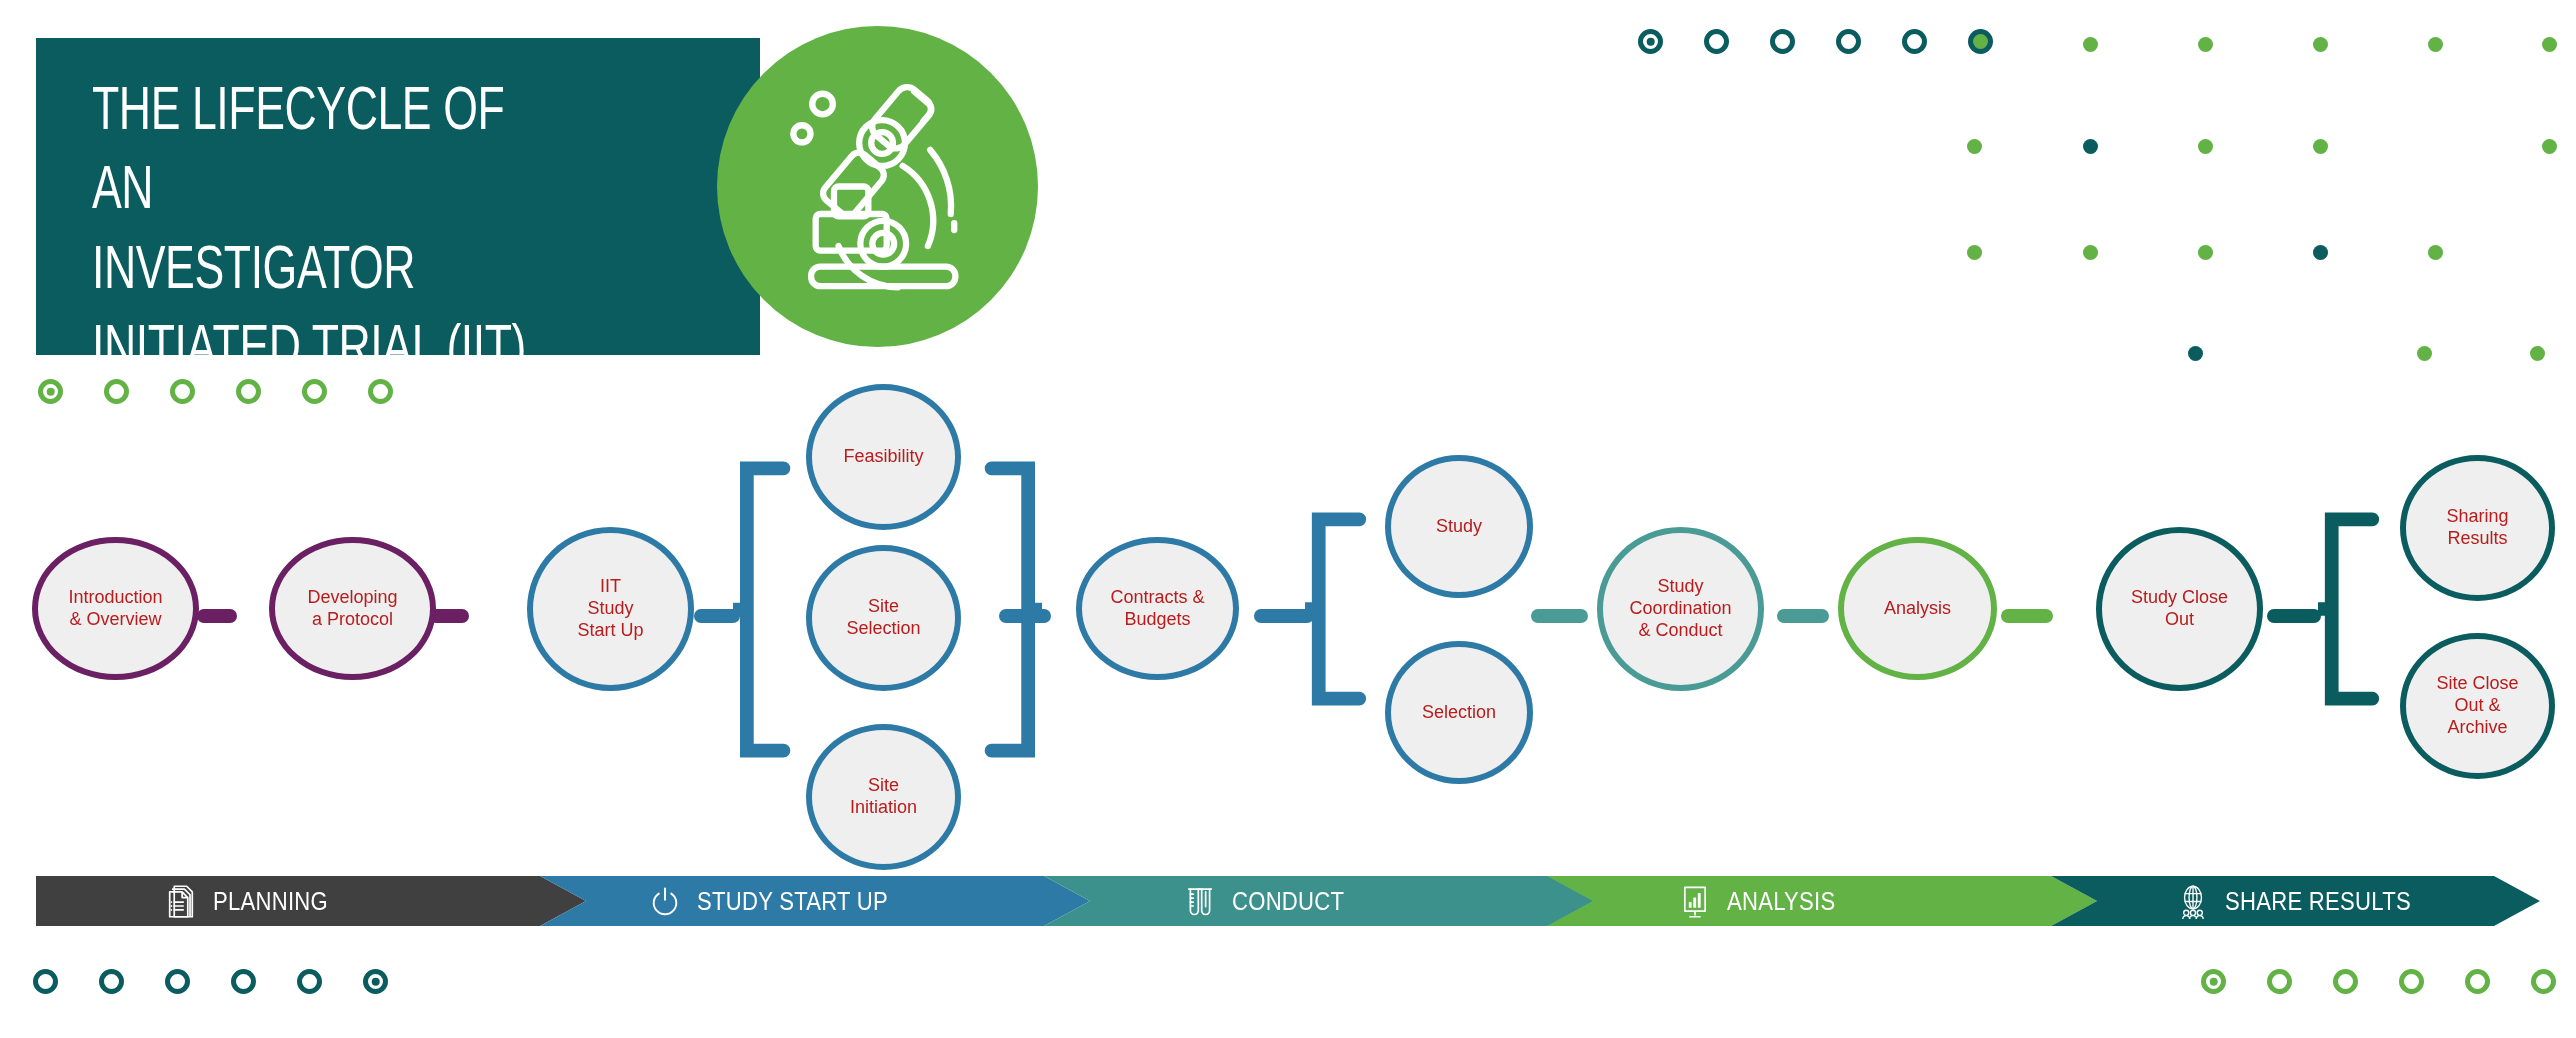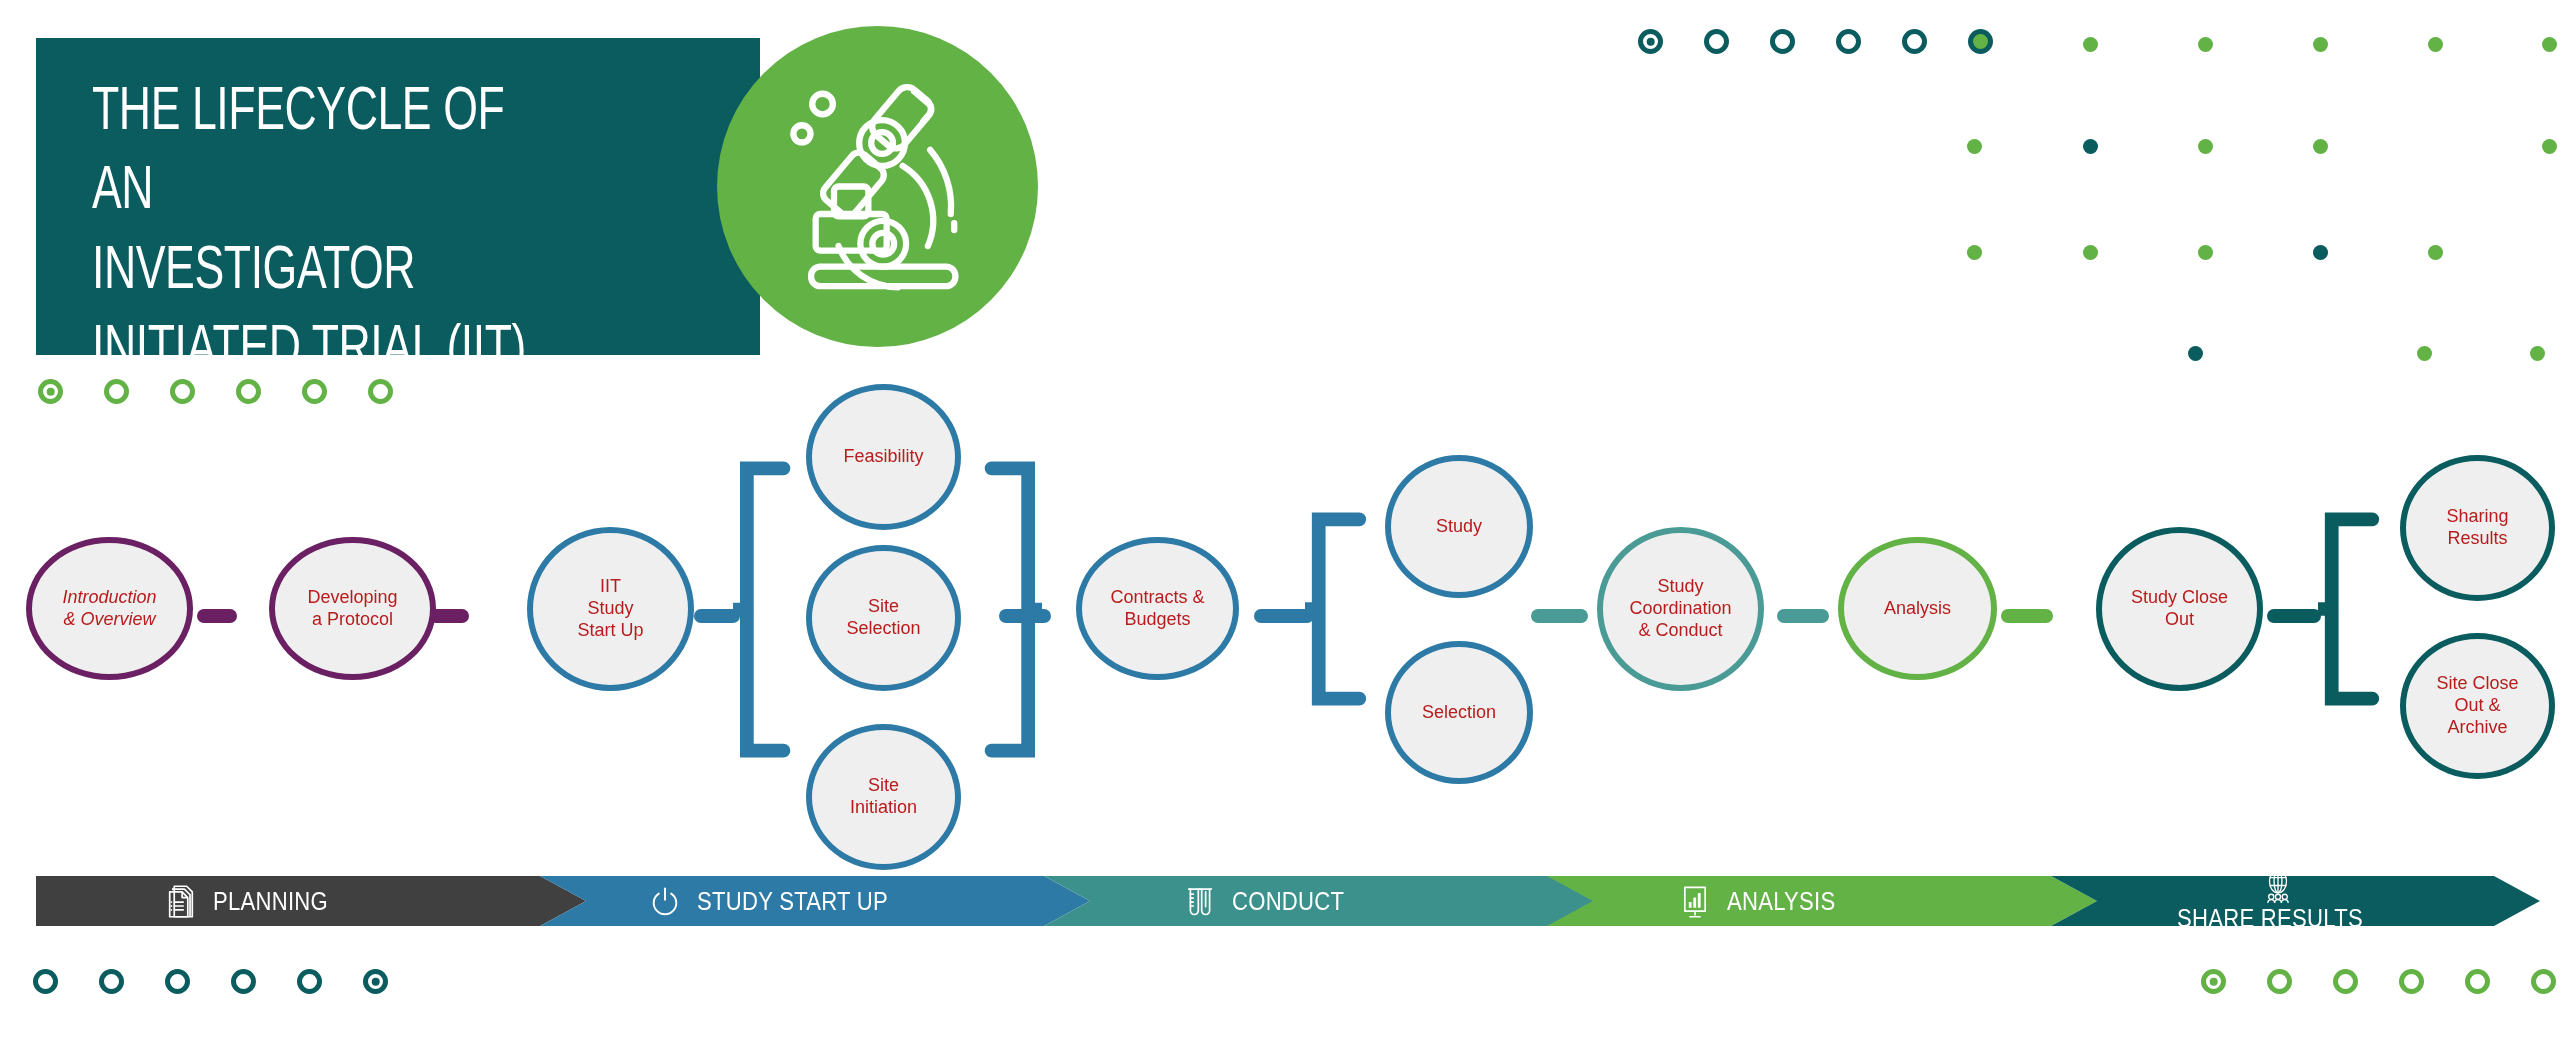--- a/index.html
+++ b/index.html
@@ -161,21 +161,21 @@
     </g>
   </svg>
 
   <svg class="brk" style="left:2318px; top:509px; width:80px; height:200px;" viewBox="0 0 140 350" width="80" height="200">
     <g fill="none" stroke="#0a5c5e" stroke-width="24" stroke-linecap="round">
       <path d="M95 18 H24 V332 H95"></path>
       <path d="M22 175 H-8"></path>
     </g>
   </svg>
 
-  <div class="node" style="left:26px; top:537px; width:167px; height:143px; border:6.9px solid #6a2063;font-style:italic;">
+  <div class="node" style="left:32px; top:537px; width:167px; height:143px; border:6.9px solid #6a2063;">
     <span>Introduction
 &amp; Overview</span>
   </div>
 
   <div class="node" style="left:269px; top:537px; width:167px; height:143px; border:6.9px solid #6a2063;">
     <span>Developing
 a Protocol</span>
   </div>
 
   <div class="node" style="left:527px; top:527px; width:167px; height:164px; border:6.9px solid #2e7aa6;">
@@ -301,21 +301,21 @@
             <rect x="25" y="24" width="5" height="18"></rect>
             <rect x="33" y="16" width="5" height="26"></rect>
           </g>
         </svg>
         <span class="lbl">ANALYSIS</span>
       </div>
     </div>
 
     <div class="chev" style="left:2015px; width:489px; background:#0a5c5e;
                 clip-path:polygon(0 0, 443px 0, 489px 25px, 443px 50px, 0 50px, 46px 25px);">
-      <div class="inner" style="margin-left:126px;flex-direction:column;">
+      <div class="inner" style="margin-left:126px;">
         <svg class="ic" viewBox="0 0 56 62">
           <g fill="none" stroke="#fff" stroke-width="2.4">
             <ellipse cx="28" cy="24" rx="15" ry="20"></ellipse>
             <ellipse cx="28" cy="24" rx="7" ry="20"></ellipse>
             <path d="M13 17 h30 M13 31 h30 M28 4 v40"></path>
             <circle cx="16" cy="51" r="4.5"></circle>
               <path d="M10 62 a6 6 0 0 1 12 0"></path>
             <circle cx="28" cy="51" r="4.5"></circle>
               <path d="M22 62 a6 6 0 0 1 12 0"></path>
             <circle cx="40" cy="51" r="4.5"></circle>

